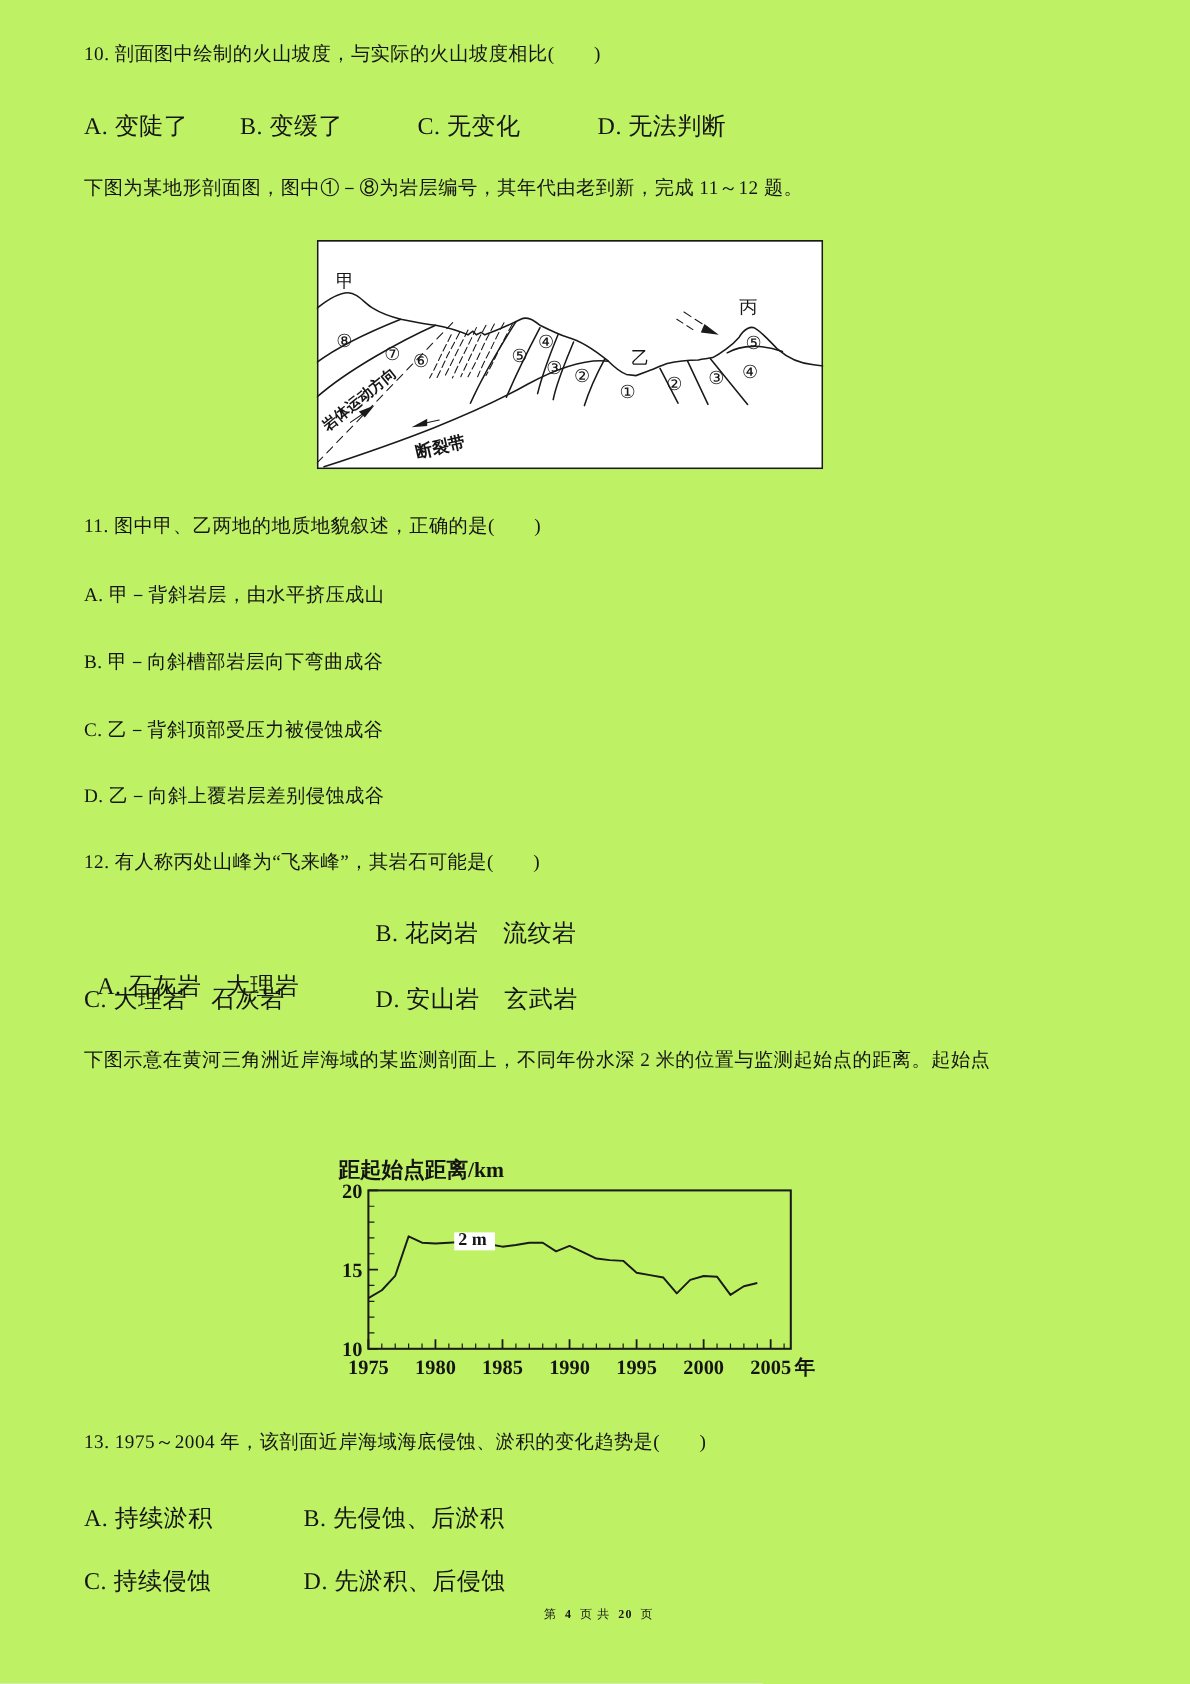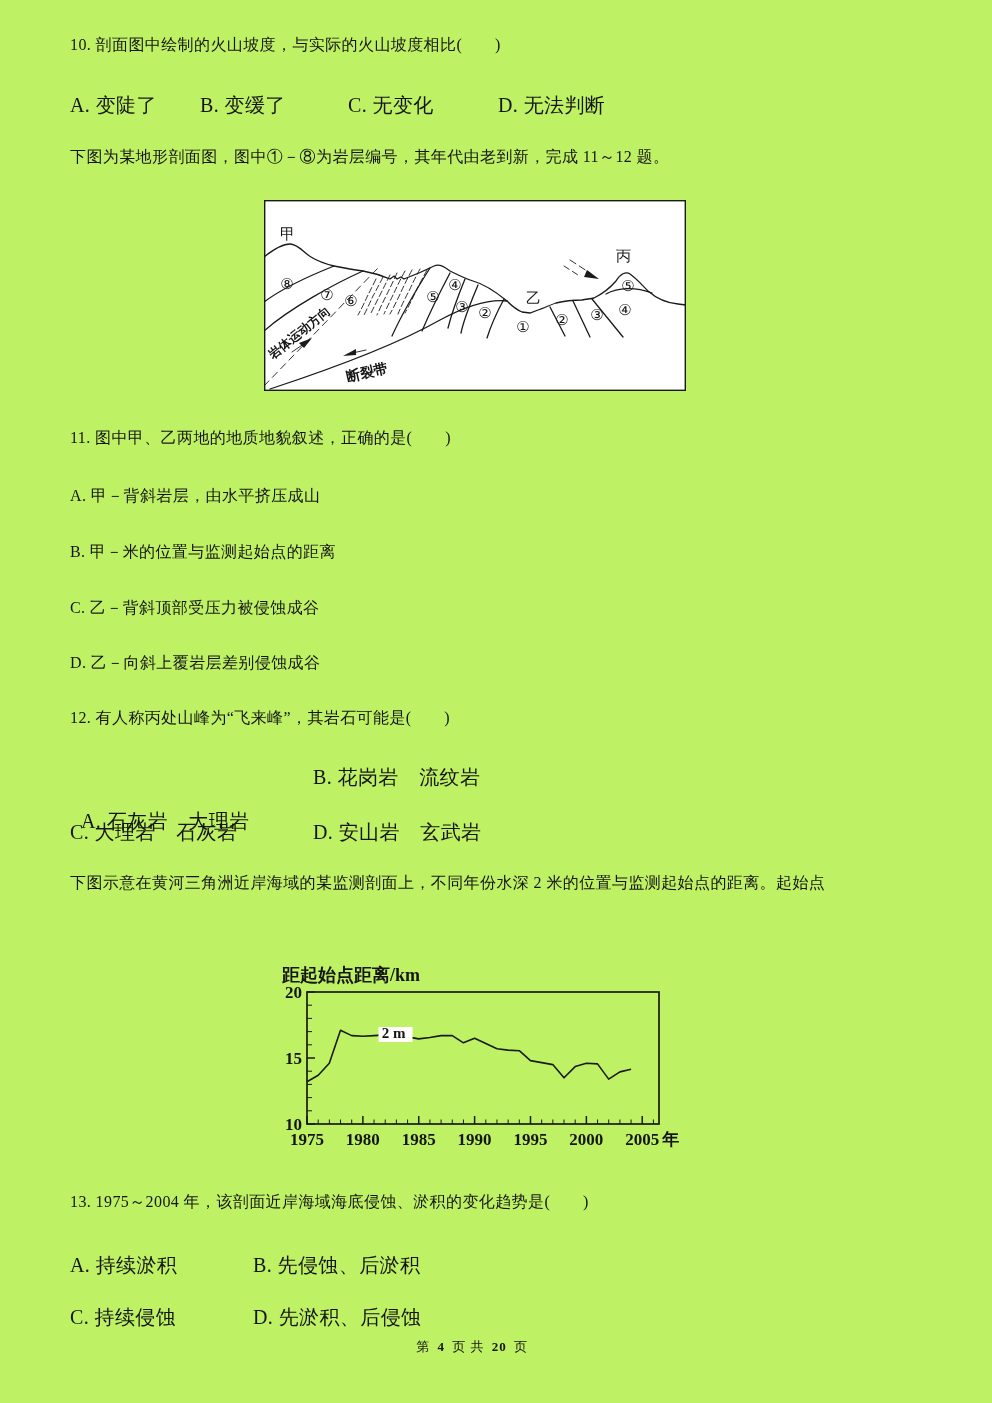--- a/index.html
+++ b/index.html
@@ -11,21 +11,21 @@
   }
   .line {
     position:absolute; left:70px;
     font-size:16px; letter-spacing:0.4px; white-space:nowrap;
   }
   .opt { position:absolute; top:0; white-space:nowrap; }
   .row { position:absolute; left:70px; height:22px; width:860px; font-size:20px; letter-spacing:0.4px; }
   .fig { position:absolute; }
   .footer {
     position:absolute; left:0; top:1338px; width:944px; text-align:center;
-    font-size:13px; letter-spacing:1px;
+    font-size:10px; letter-spacing:1px;padding-left:27px;
   }
   .footer b { font-family:"Liberation Serif",serif; padding:0 3px; }
   svg text { fill:#151515; }
   .svg-cjk   { font-size:15px; font-family:"Liberation Serif","DejaVu Serif",serif; }
   .circ      { font-size:15px; text-anchor:middle; }
   .rot-label { font-size:12.5px; text-anchor:middle; font-weight:bold; }
   .fault-lab { font-size:14px;  text-anchor:middle; font-weight:bold; }
   .chart-title { font-size:18px; font-weight:bold; }
   .tick-label  { font-size:17px; font-weight:bold; }
   .series-label{ font-size:15px; font-weight:bold; }
@@ -120,21 +120,21 @@
     <text class="circ" x="259" y="132">①</text>
 
     <text class="circ" x="298" y="125">②</text>
     <text class="circ" x="333" y="120">③</text>
     <text class="circ" x="361" y="115">④</text>
     <text class="circ" x="364" y="91">⑤</text>
   </svg>
 
   <div class="line" style="top:428px;">11. 图中甲、乙两地的地质地貌叙述，正确的是(　　)</div>
   <div class="line" style="top:486px;">A. 甲－背斜岩层，由水平挤压成山</div>
-  <div class="line" style="top:542px;">B. 甲－米的位置与监测起始点的距离</div>
+  <div class="line" style="top:542px;">B. 甲－向斜槽部岩层向下弯曲成谷</div>
   <div class="line" style="top:598px;">C. 乙－背斜顶部受压力被侵蚀成谷</div>
   <div class="line" style="top:653px;">D. 乙－向斜上覆岩层差别侵蚀成谷</div>
 
   <div class="line" style="top:708px;">12. 有人称丙处山峰为“飞来峰”，其岩石可能是(　　)</div>
   <div class="row" style="top:764px;">
     <span class="opt" style="left:11px;margin-top:44px;">A. 石灰岩　大理岩</span>
     <span class="opt" style="left:243px;">B. 花岗岩　流纹岩</span>
   </div>
   <div class="row" style="top:819px;">
     <span class="opt" style="left:0px;">C. 大理岩　石灰岩</span>

